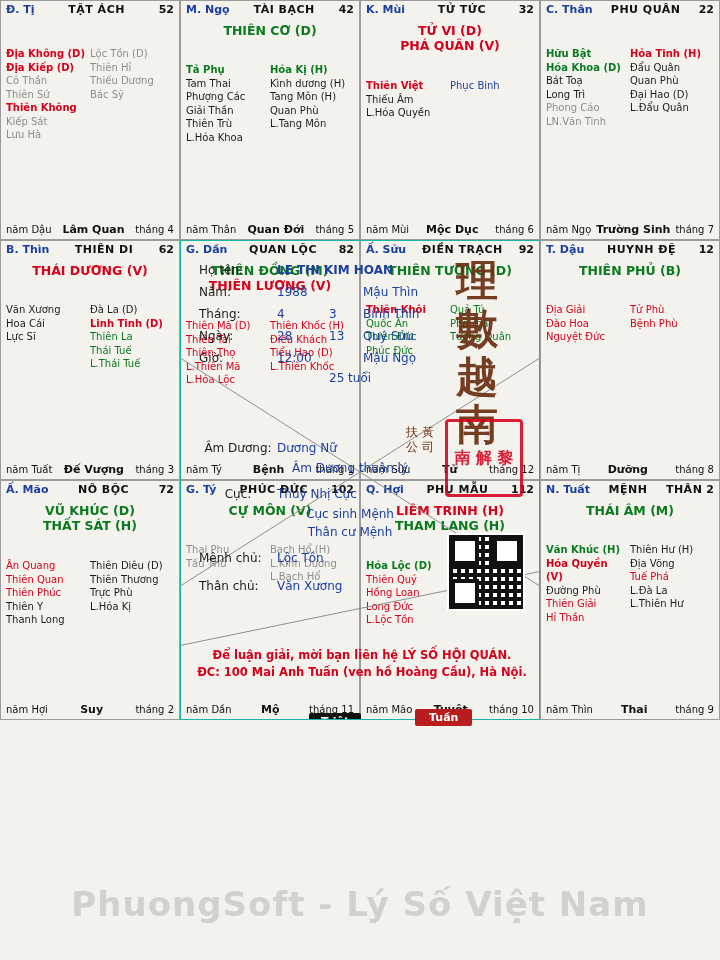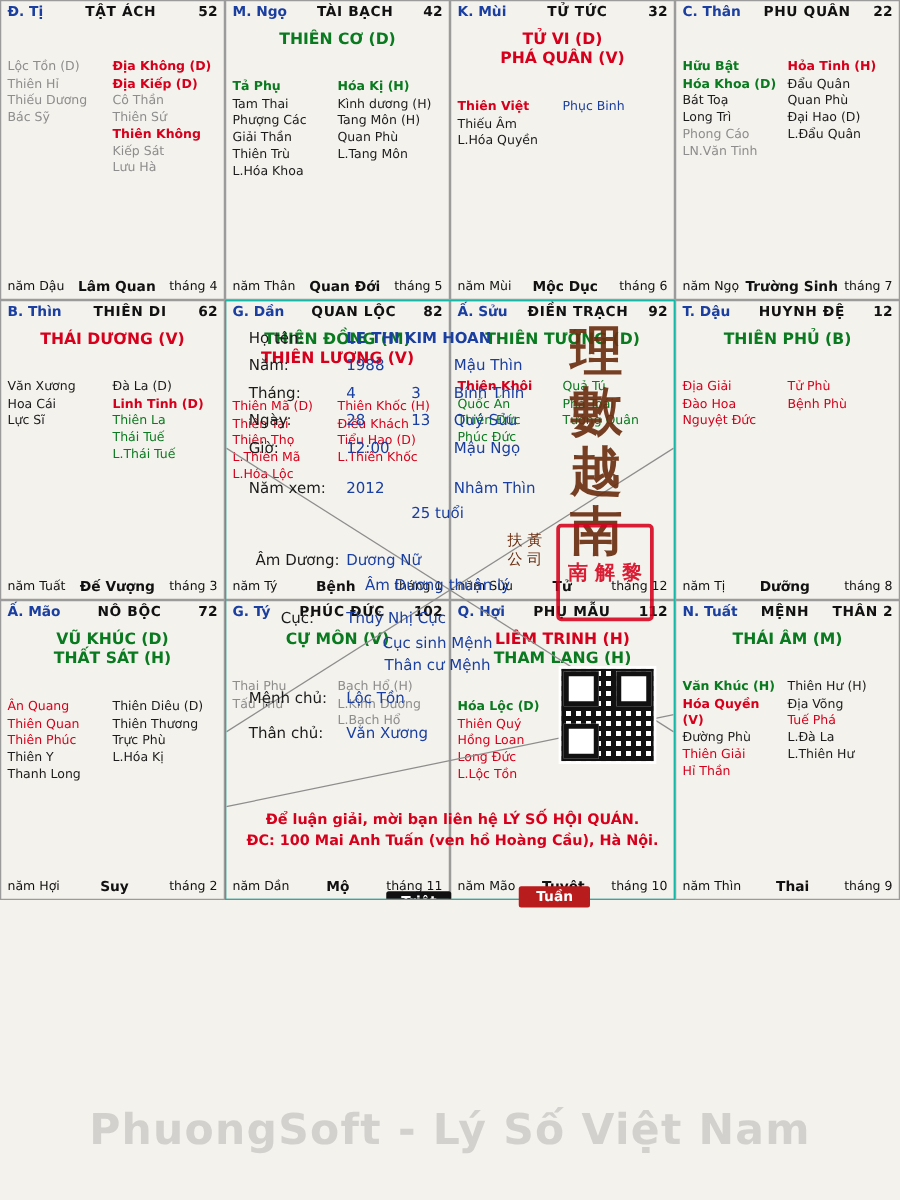--- a/index.html
+++ b/index.html
@@ -158,34 +158,34 @@
 
   <div class="cell">
     <div class="hdr">
       <span class="cung">Đ. Tị</span>
       <span class="pal">TẬT ÁCH</span>
       <span class="num">52</span>
     </div>
     <div class="stars-main"></div>
     <div class="cols" style="top:46px;">
       <div class="c">
-          <div class="grey">Lộc Tồn (D)</div>
-          <div class="grey">Thiên Hỉ</div>
-          <div class="grey">Thiếu Dương</div>
-          <div class="grey">Bác Sỹ</div>
-        </div>
-      <div class="c">
           <div class="red b">Địa Không (D)</div>
           <div class="red b">Địa Kiếp (D)</div>
           <div class="grey">Cô Thần</div>
           <div class="grey">Thiên Sứ</div>
           <div class="red b">Thiên Không</div>
           <div class="grey">Kiếp Sát</div>
           <div class="grey">Lưu Hà</div>
         </div>
+      <div class="c">
+          <div class="grey">Lộc Tồn (D)</div>
+          <div class="grey">Thiên Hỉ</div>
+          <div class="grey">Thiếu Dương</div>
+          <div class="grey">Bác Sỹ</div>
+        </div>
     </div>
     <div class="ftr">
       <span class="y">năm Dậu</span>
       <span class="mid">Lâm Quan</span>
       <span class="m">tháng 4</span>
     </div>
   </div>
 
   <div class="cell">
     <div class="hdr">
@@ -549,26 +549,20 @@
       <span class="v1">28</span>
       <span class="v2">13</span>
       <span class="v3">Quý Sửu</span>
     </div>
     <div class="inforow">
       <span class="lbl">Giờ:</span>
       <span class="v1">12:00</span>
       <span class="v2"></span>
       <span class="v3">Mậu Ngọ</span>
     </div>
-    <div class="inforow" style="margin-top:10px;">
-      <span class="lbl">Năm xem:</span>
-      <span class="v1">2012</span>
-      <span class="v2"></span>
-      <span class="v3">Nhâm Thìn</span>
-    </div>
     <div class="subnote">25 tuổi</div>
   </div>
 
   <div class="info2">
     <div class="inforow">
       <span class="lbl">Âm Dương:</span>
       <span class="vfull">Dương Nữ</span>
     </div>
     <div class="subnote" style="margin-left:52px;">Âm Dương thuận lý</div>
     <div class="inforow" style="margin-top:6px;">

